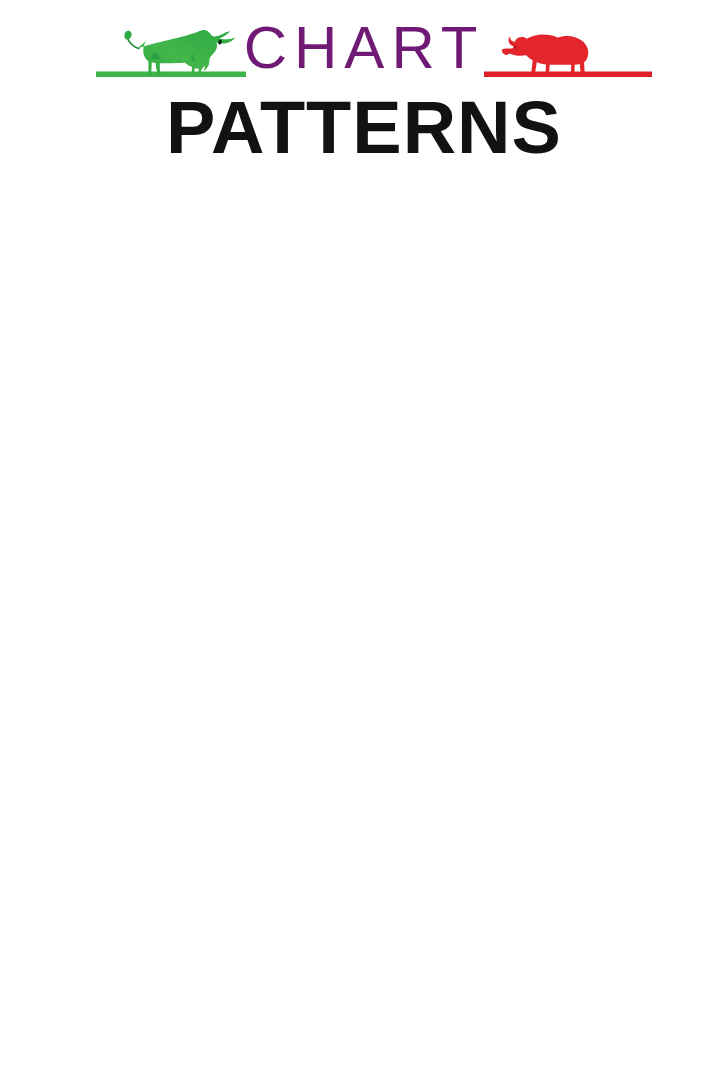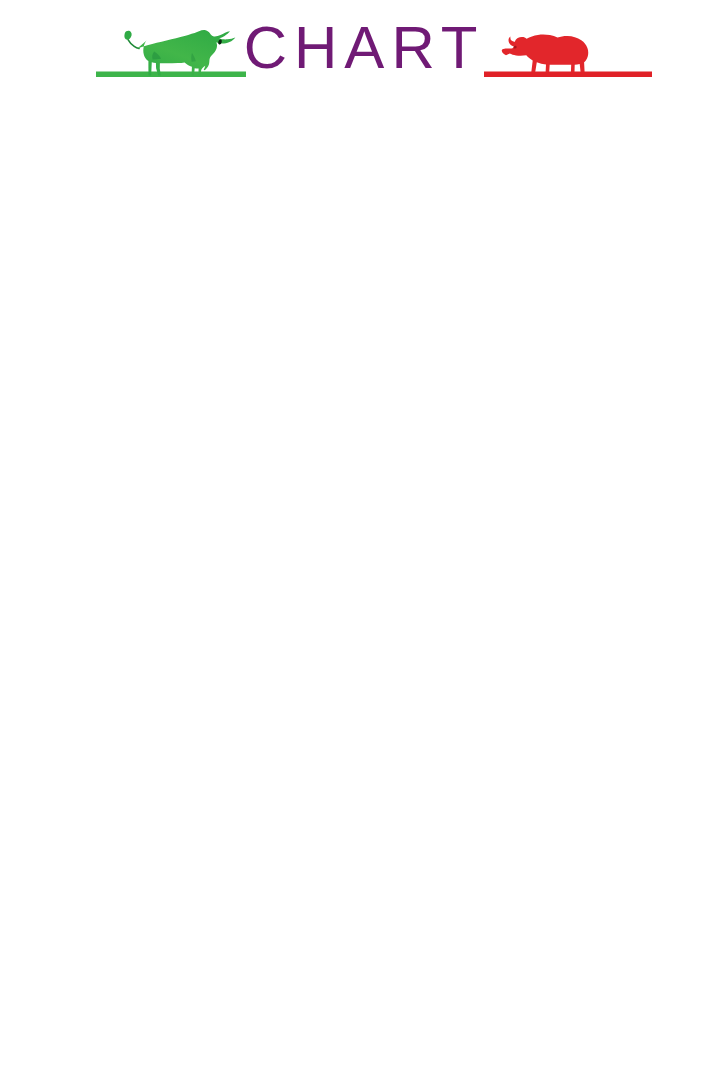--- a/index.html
+++ b/index.html
@@ -114,14 +114,15 @@
         l-0.2 7.4 l-3.6 0 l0.3-7.4
         l-21.5 0 l-0.5 7.4 l-3.6 0 l0.4-7.6
         c-3.2-0.4-6.3-1.2-9.2-2.3
         l-1.6 9.9 l-3.9 0 l1.4-11.7
         c-2.5-1.4-4.7-3.2-6.4-5.2
         c-3.4 0.4-7.0 0.5-10.3 0.1
         c-2.4-0.3-4.6-0.9-6.3-1.8z"></path>
       <ellipse cx="31.0" cy="29.2" rx="1.7" ry="1.3" fill="#a81419" transform="rotate(-10 31 29.2)"></ellipse>
     </svg>
     <div id="title-chart">CHART</div>
+    <div id="title-patterns">PATTERNS</div>
   </div>
 </div>
 
 </body></html>

